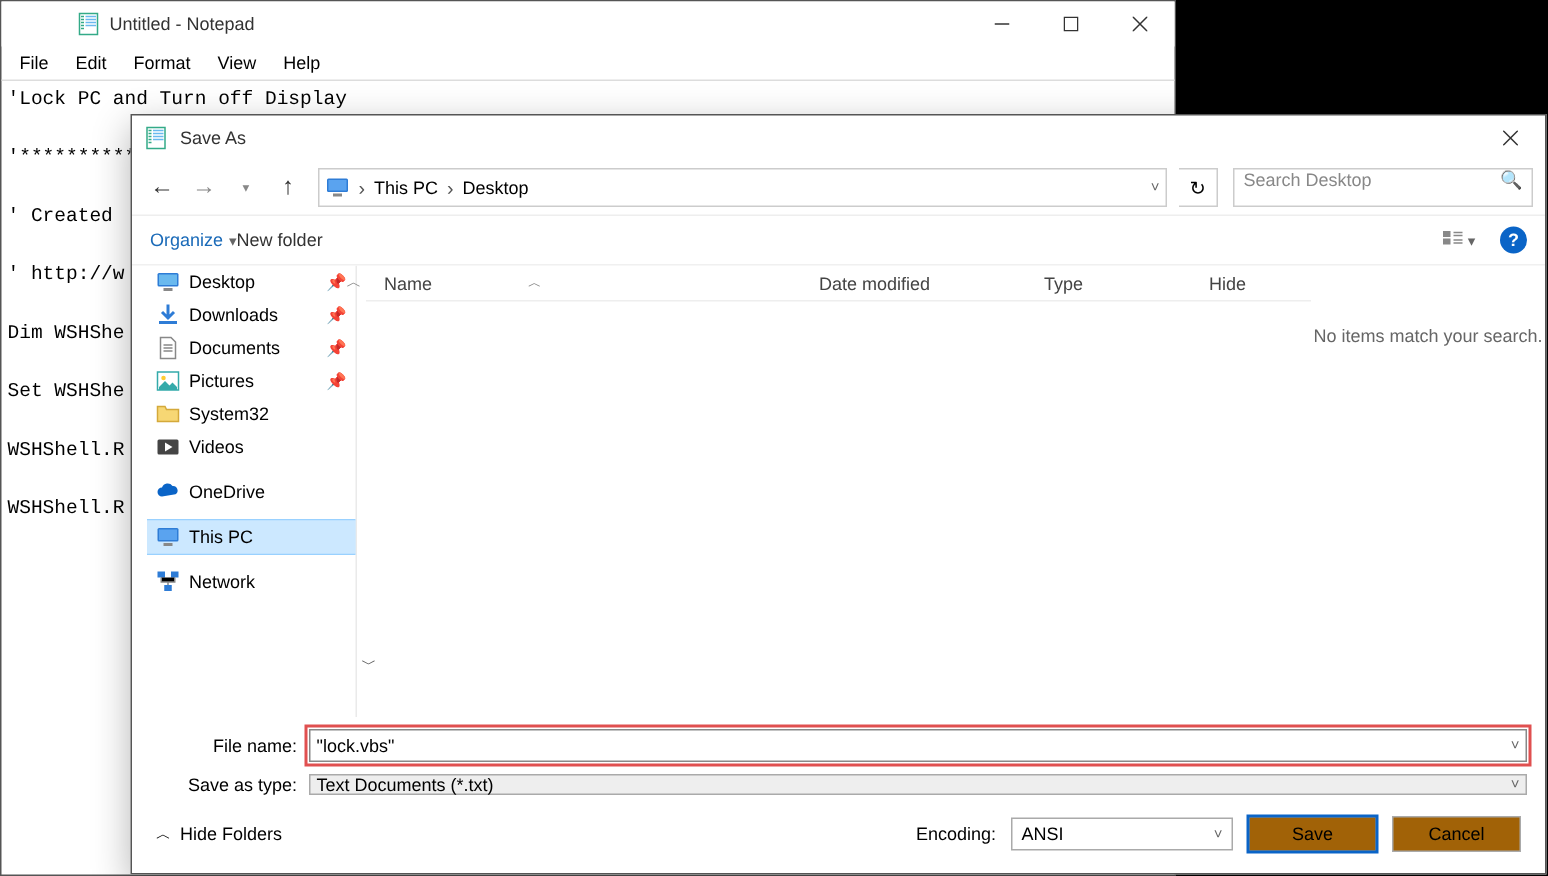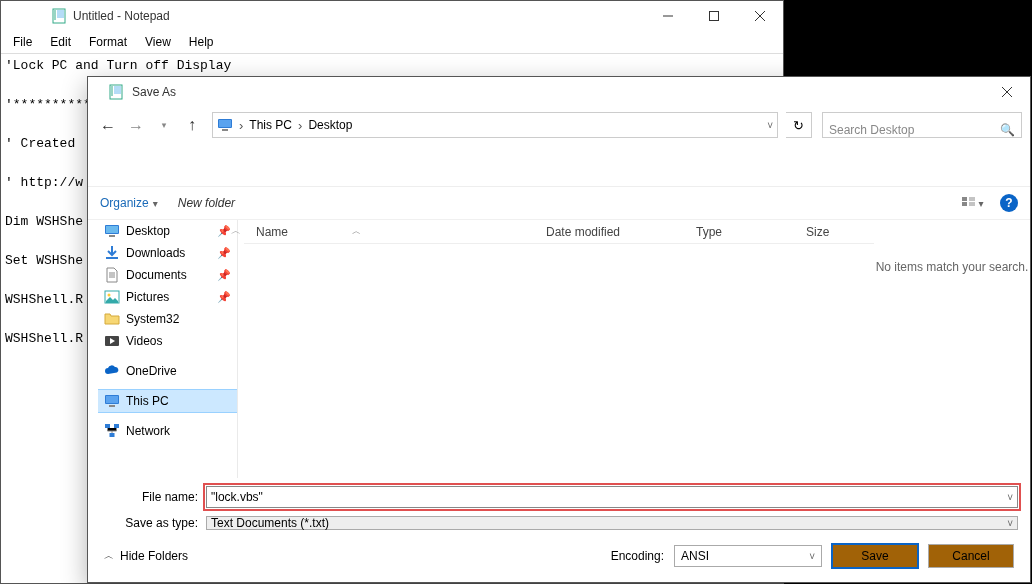--- a/index.html
+++ b/index.html
@@ -12,33 +12,33 @@
   .notepad-titlebar .np-title { flex: 1; }
   .winbtns { display: flex; height: 100%; }
   .winbtn { width: 46px; height: 100%; display: flex; align-items: center; justify-content: center; }
   .winbtn svg { width: 10px; height: 10px; }
   .notepad-menu { display: flex; gap: 2px; font-size: 12px; padding: 2px 4px; border-bottom: 1px solid #ddd; }
   .notepad-menu span { padding: 2px 8px; }
   .notepad-body { font-family: "Consolas","Courier New",monospace; font-size: 13px; padding: 2px 4px; white-space: pre; line-height: 1.5; }
 
   
   .saveas { position: absolute; left: 87px; top: 76px; width: 944px; height: 507px; background: #fff; border: 1px solid #555; box-shadow: 0 8px 24px rgba(0,0,0,.3); display:flex; flex-direction:column; }
-  .sa-titlebar { height: 30px; display:flex; align-items:center; font-size:12px; color:#333;margin-left:12px; }
+  .sa-titlebar { height: 30px; display:flex; align-items:center; font-size:12px; color:#333; }
   .sa-titlebar .np-icon{margin:0 8px;}
   .sa-close { width:46px; height:100%; display:flex; align-items:center; justify-content:center;}
   .sa-naviconrow { height: 36px; display:flex; align-items:center; padding:0 8px; gap:4px;}
   .nav-icon { width:24px; height:24px; display:flex; align-items:center; justify-content:center; color:#888;}
   .nav-icon.enabled{color:#333;}
   .addr { flex:1; height:26px; border:1px solid #ccc; display:flex; align-items:center; font-size:12px; padding:0 4px; gap:4px; margin:0 4px;}
   .addr .dd{margin-left:auto;}
   .refresh{width:26px;height:26px;border:1px solid #ccc;border-left:none;display:flex;align-items:center;justify-content:center;font-size:13px;margin-right:6px;}
-  .search{width:200px;height:26px;border:1px solid #ccc;display:flex;align-items:flex-end;font-size:12px;color:#888;padding:0 6px;justify-content:space-between;}
-  .sa-toolbar{height:34px;border-top:1px solid #eee;border-bottom:1px solid #f0f0f0;display:flex;align-items:center;font-size:12px;padding:0 12px;gap:20px;margin-top:43px;}
+  .search{width:200px;height:26px;border:1px solid #ccc;display:flex;align-items:flex-start;font-size:12px;color:#888;padding:0 6px;justify-content:space-between;}
+  .sa-toolbar{height:34px;border-top:1px solid #eee;border-bottom:1px solid #f0f0f0;display:flex;align-items:center;font-size:12px;padding:0 12px;}
   .organize{color:#1a6ab8;display:flex;align-items:center;gap:4px;}
-  .newfolder{color:#333;font-style:italic;}
+  .newfolder{color:#333;}
   .tbar-right{margin-left:auto;display:flex;align-items:center;gap:12px;}
   .viewbtn{width:30px;height:22px;border:1px solid transparent;display:flex;align-items:center;justify-content:center;gap:2px;}
   .help{width:18px;height:18px;border-radius:50%;background:#0a64c7;color:#fff;font-size:12px;font-weight:bold;display:flex;align-items:center;justify-content:center;}
 
   .sa-body{flex:1;display:flex;overflow:hidden;}
   .navpane{width:140px;border-right:1px solid #eaeaea;overflow-y:auto;margin-left:10px;}
   .splitter{width:6px;display:flex;align-items:flex-start;justify-content:center;color:#888;font-size:10px;padding-top:4px;}
   .nav-item{display:flex;align-items:center;gap:6px;font-size:12px;padding:3px 6px;white-space:nowrap;}
   .nav-item.selected{background:#cce8ff;outline:1px solid #99d1ff;}
   .nav-item.section{margin-top:8px;}
@@ -258,21 +258,21 @@
       </div>
     <div class="splitter">︿<div class="scroll-down" style="bottom:2px; position:relative; top:254px;">﹀</div></div>
     <div class="filepane">
       <div class="col-headers">
         <div class="col-h name">
             <span>Name</span>
             <span style="margin-left:60px;color:#888;font-size:9px;">︿</span>
           </div>
         <div class="col-h date">Date modified</div>
         <div class="col-h type">Type</div>
-        <div class="col-h size">Size</div>
+        <div class="col-h size">Hide</div>
       </div>
       <div class="empty">No items match your search.</div>
     </div>
   </div>
 
   <div class="sa-fields">
     <div class="field-row">
       <div class="field-label">File name:</div>
       <div class="field-input filename-input">
         <span>"lock.vbs"</span>

